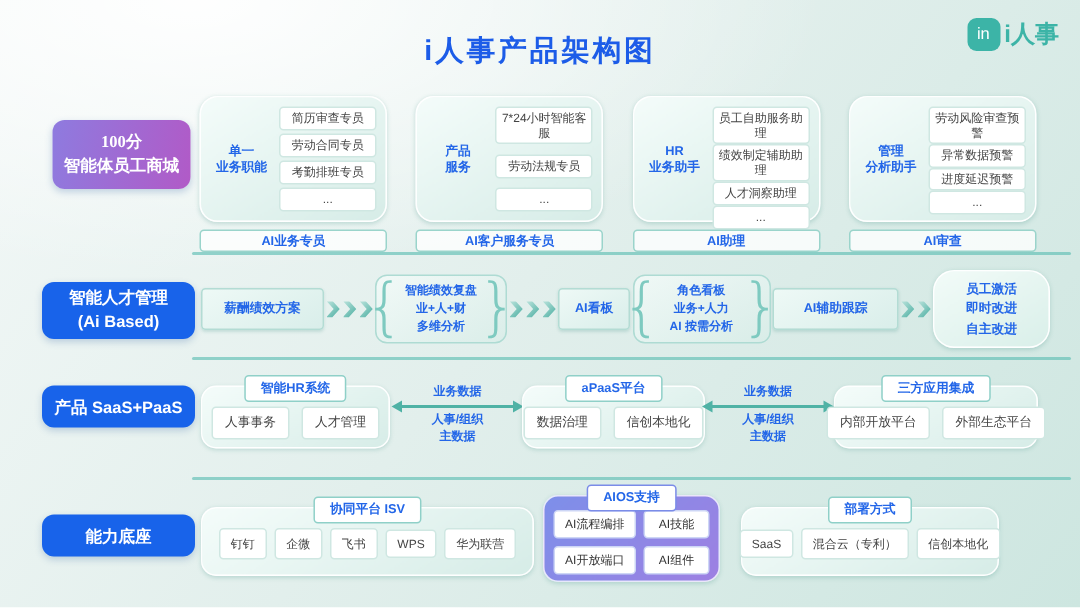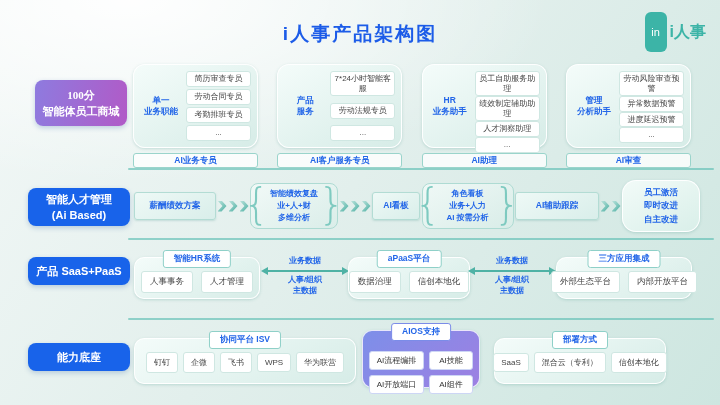--- a/index.html
+++ b/index.html
@@ -7,21 +7,21 @@
   .canvas {
     position:relative; width:720px; height:405px; overflow:hidden;
     background:
       radial-gradient(130% 100% at 18% 0%, rgba(255,255,255,0.95), rgba(255,255,255,0) 45%),
       linear-gradient(128deg, #f3f8f7 0%, #e2efec 48%, #cde6e0 100%);
     font-family:"Liberation Sans", sans-serif;
   }
   .title { position:absolute; top:21px; left:0; right:0; text-align:center;
            font-size:19px; font-weight:bold; color:#1c5ce8; letter-spacing:2px; }
   .logo { position:absolute; top:12px; right:14px; display:flex; align-items:center; gap:3px; }
-  .logo-icon { width:22px; height:40px; border-radius:6px; background:#3cb4a7; color:#fff;
+  .logo-icon { width:22px; height:22px; border-radius:6px; background:#3cb4a7; color:#fff;
                font-weight:normal; font-size:11px; display:flex; align-items:center; justify-content:center;text-align:center; }
   .logo-text { color:#3cb4a7; font-size:16px; font-weight:bold; }
 
   .side-label { position:absolute; left:28px; color:#fff; display:flex; flex-direction:column;
                 align-items:center; justify-content:center; text-align:center; border-radius:8px;
                 font-weight:bold; box-shadow:0 2px 5px rgba(40,90,160,0.25); }
   .lbl-purple { background:linear-gradient(100deg,#8e7bdf,#b15ac7); left:35px; top:80px;
                 width:92px; height:46px; font-size:11px; line-height:1.5;font-family:Liberation Serif, serif; }
   .lbl-blue { background:#1863ea; }
   .lbl-talent { top:188px; width:102px; height:38px; font-size:11px; line-height:1.5; }
@@ -85,21 +85,21 @@
   .g-hr     { left:134px; top:257px; width:126px; height:42px; }
   .g-apaas  { left:348px; top:257px; width:122px; height:42px; }
   .g-third  { left:556px; top:257px; width:136px; height:42px; }
   .g-isv    { left:134px; top:338px; width:222px; height:46px; }
   .g-aios   { left:362px; top:330px; width:118px; height:58px;
               background:linear-gradient(135deg,#7d8fe9,#9d80e2); border:1px solid rgba(255,255,255,.8); }
   .g-deploy { left:494px; top:338px; width:172px; height:46px; }
   .g-isv .pitems, .g-deploy .pitems { gap:5px; }
   .g-isv .pchip, .g-deploy .pchip { padding:4px 7px; font-size:8px; }
   .aios-tab { border-color:#7b8ce8; }
-  .aios-grid { display:grid; grid-template-columns:1.25fr 1fr; gap:5px; margin:20px 6px 0 6px; }
+  .aios-grid { display:grid; grid-template-columns:1.25fr 1fr; gap:5px; margin:9px 6px 0 6px; }
   .aios-chip { background:#fff; border:1px solid #cdd6f5; border-radius:3px; font-size:8px; color:#333;
                text-align:center; padding:3px 1px; white-space:nowrap; }
 
   .plink { position:absolute; top:256px; width:84px; display:flex; flex-direction:column;
            align-items:center; color:#2366e8; font-size:8px; font-weight:bold; text-align:center;
            line-height:1.35; }
   .plink1 { left:263px; } .plink2 { left:470px; }
   .arrow { position:relative; width:92%; height:2px; background:#4fb2a5; margin:3px 0; }
   .arrow::before { content:""; position:absolute; left:-5px; top:-3px;
                    border-right:7px solid #4fb2a5; border-top:4px solid transparent; border-bottom:4px solid transparent; }
@@ -262,22 +262,22 @@
   <div class="plink plink2">
     <span>业务数据</span>
     <div class="arrow"></div>
     <span>人事/组织</span>
     <span>主数据</span>
   </div>
 
   <div class="pgroup g-third">
     <div class="ptab">三方应用集成</div>
     <div class="pitems">
+      <div class="pchip">内部开放平台</div>
       <div class="pchip">外部生态平台</div>
-      <div class="pchip">内部开放平台</div>
     </div>
   </div>
 
   <div class="divider d3"></div>
 
   <div class="side-label lbl-blue lbl-base">能力底座</div>
 
   <div class="pgroup g-isv">
     <div class="ptab">协同平台 ISV</div>
     <div class="pitems">

